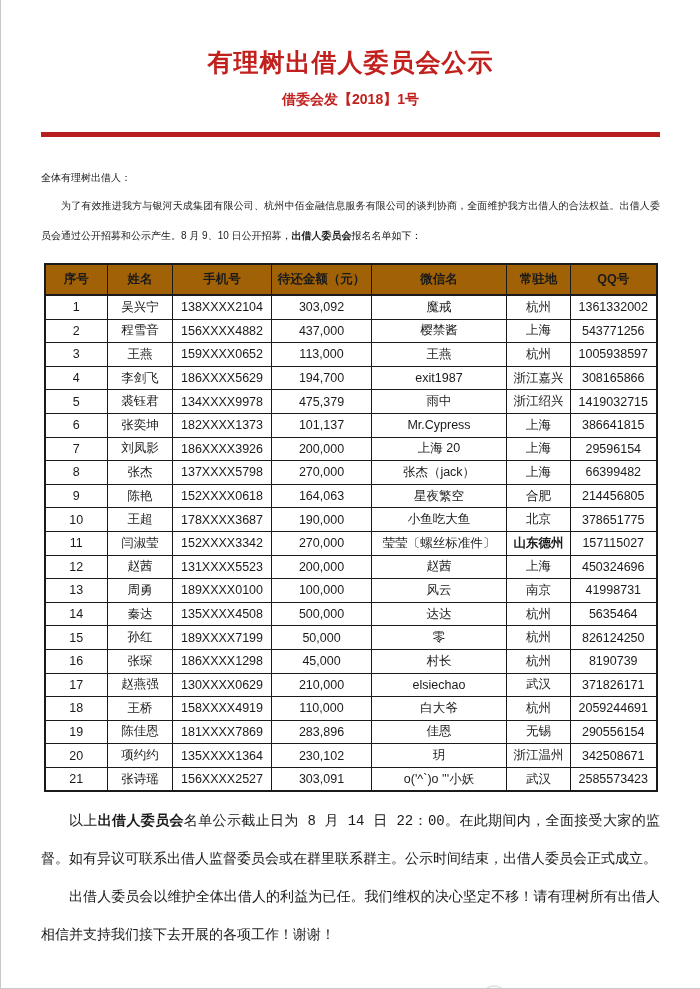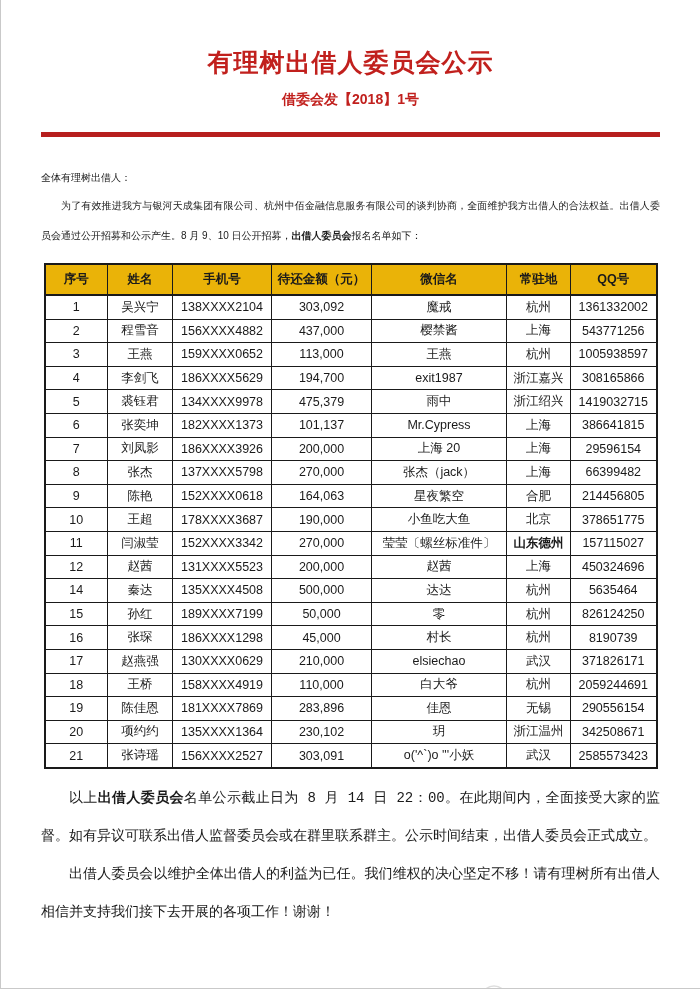--- a/index.html
+++ b/index.html
@@ -49,21 +49,21 @@
   table.roster th, table.roster td{
     border:1px solid #1a1a1a;
     text-align:center;
     vertical-align:middle;
     padding:0 2px;
     overflow:hidden;
     white-space:nowrap;
   }
   table.roster{border:2px solid #1a1a1a;}
   table.roster th{
-    background:#eab308;
+    background:#a16207;
     font-weight:bold;
     height:29px;
     border-bottom:2px solid #1a1a1a;
   }
   table.roster td{height:22.6px;}
   table.roster td.bold{font-weight:bold;}
   .closing{
     margin-top:10px;
     font-size:14px;
     line-height:38px;
@@ -224,20 +224,29 @@
         <tr>
           <td>12</td>
           <td>赵茜</td>
           <td>131XXXX5523</td>
           <td>200,000</td>
           <td>赵茜</td>
           <td>上海</td>
           <td>450324696</td>
         </tr>
         <tr>
+          <td>13</td>
+          <td>周勇</td>
+          <td>189XXXX0100</td>
+          <td>100,000</td>
+          <td>风云</td>
+          <td>南京</td>
+          <td>41998731</td>
+        </tr>
+        <tr>
           <td>14</td>
           <td>秦达</td>
           <td>135XXXX4508</td>
           <td>500,000</td>
           <td>达达</td>
           <td>杭州</td>
           <td>5635464</td>
         </tr>
         <tr>
           <td>15</td>

